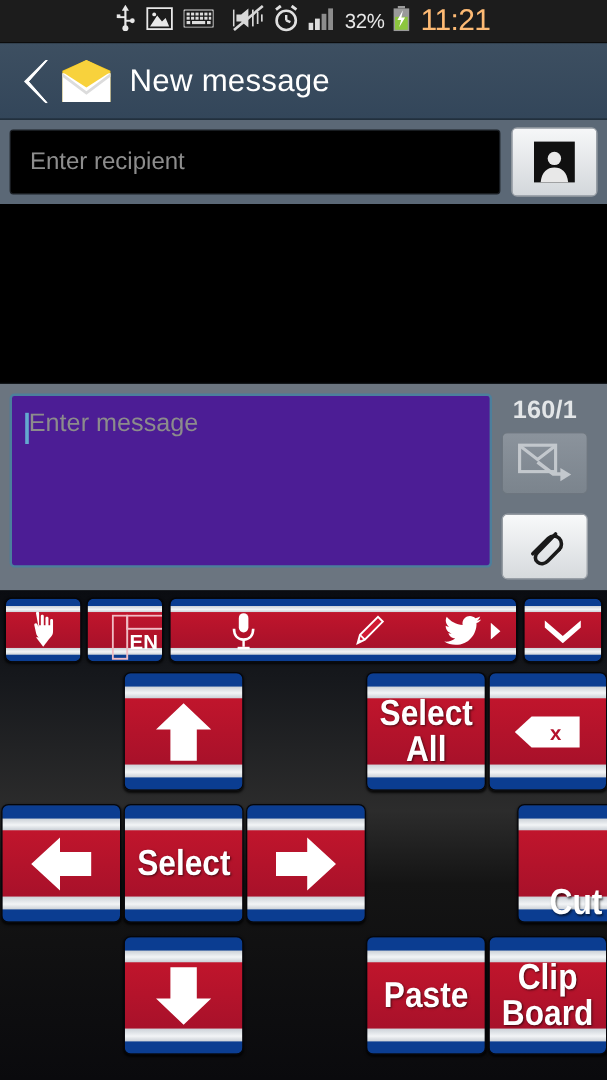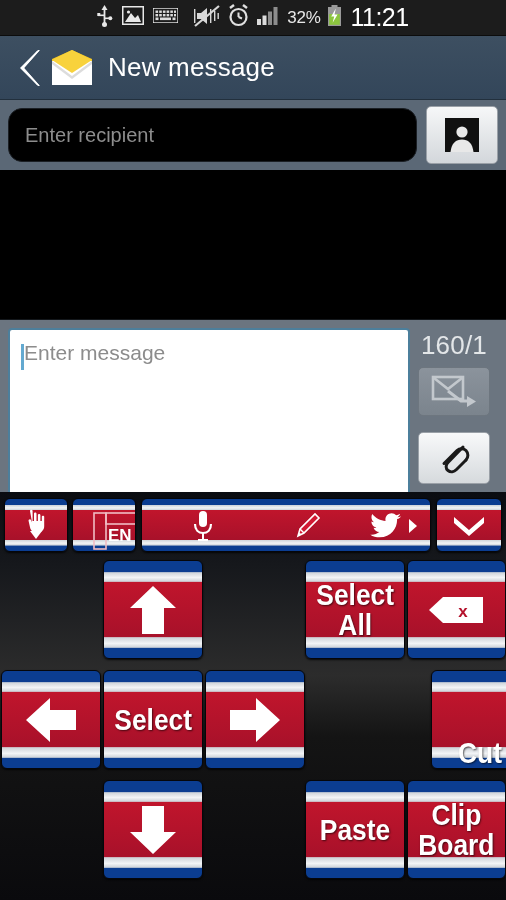--- a/index.html
+++ b/index.html
@@ -21,21 +21,21 @@
   }
   .sb-left, .sb-right { display: flex; align-items: center; }
   .sb-left > * { margin-right: 9px; }
   .sb-right > * { margin-left: 7px; }
   .sb-icon { display: block; }
   .sb-battpct {
     color: #e7e7e7; font-size: 17px; letter-spacing: -0.3px;
     font-family: "Liberation Sans", sans-serif;
   }
   .sb-clock {
-    color: #ffffff; font-size: 25px; letter-spacing: -0.5px; line-height: 1;
+    color: #fdba74; font-size: 25px; letter-spacing: -0.5px; line-height: 1;
     margin-left: 8px;
     font-family: "Liberation Sans", sans-serif;
   }
 
   
   .actionbar {
     position: absolute; left: 0; top: 36px; width: 506px; height: 64px;
     background: linear-gradient(#3d4f61, #33465a);
     border-bottom: 1px solid #22303d;
     display: flex; align-items: center;
@@ -53,21 +53,21 @@
 
   
   .recipient-row {
     position: absolute; left: 0; top: 100px; width: 506px; height: 70px;
     background: #5b6876;
     display: flex; align-items: center;
     padding: 0 8px;
   }
   .recipient-input {
     flex: 1; height: 54px; background: #000;
-    border: 1px solid #1b1f24; border-radius: 14px;
+    border: 1px solid #1b1f24; border-radius: 3px;
     display: flex; align-items: center;
     padding-left: 16px;
     box-shadow: inset 0 1px 2px #000;
     cursor: text;
   }
   .recipient-placeholder { color: #8d8d8d; font-size: 20px; }
   .contacts-btn {
     width: 72px; height: 58px; margin-left: 9px;
     background: linear-gradient(#f6f7f8, #d3d7db);
     border: 1px solid #9aa0a7; border-radius: 5px;
@@ -87,35 +87,35 @@
   }
 
   
   .compose {
     position: absolute; left: 0; top: 320px; width: 506px; height: 172px;
     background: #6b7580;
     display: flex;
     padding: 8px;
   }
   .msg-input {
-    width: 402px; height: 182px; background: #ffffff;
+    width: 402px; height: 145px; background: #4c1d95;
     border: 2px solid #4c7f9c; border-radius: 4px;
     position: relative; padding: 9px 10px 0 14px;
     cursor: text;
   }
   .caret {
     position: absolute; left: 11px; top: 14px;
     width: 3px; height: 26px; background: #63a9d0;
   }
   .msg-placeholder { color: #8c8c8c; font-size: 21px; line-height: 28px; }
   .compose-right {
     flex: 1; display: flex; flex-direction: column; align-items: center;
     padding-top: 2px;
   }
-  .char-counter { color: #e3e6e8; font-size: 26px; margin-bottom: 6px; letter-spacing: 0.2px; }
+  .char-counter { color: #e3e6e8; font-size: 21px; margin-bottom: 6px; letter-spacing: 0.2px; font-weight: bold; }
   .send-btn {
     width: 72px; height: 52px;
     background: linear-gradient(#8b939c, #7b848d);
     border: 1px solid #6d767f; border-radius: 5px;
     display: flex; align-items: center; justify-content: center;
     cursor: pointer;
   }
   .attach-btn {
     width: 72px; height: 55px; margin-top: 16px;
     background: linear-gradient(#f8f9fa, #d6dadd);

